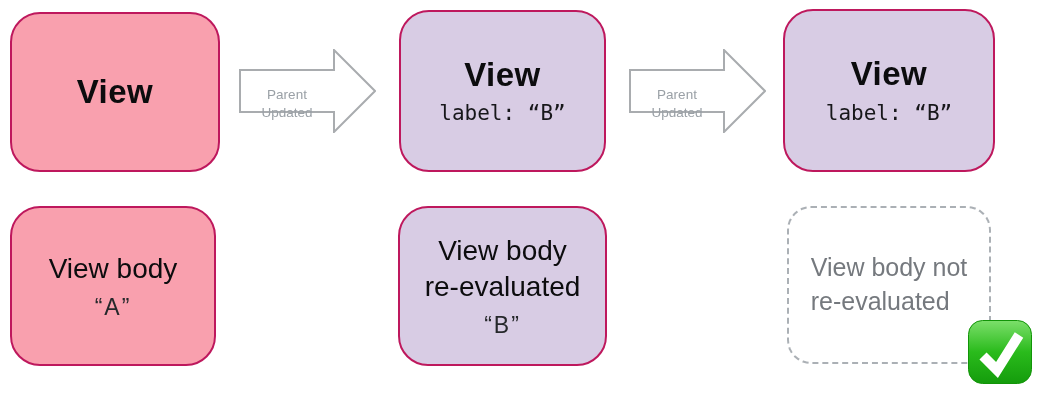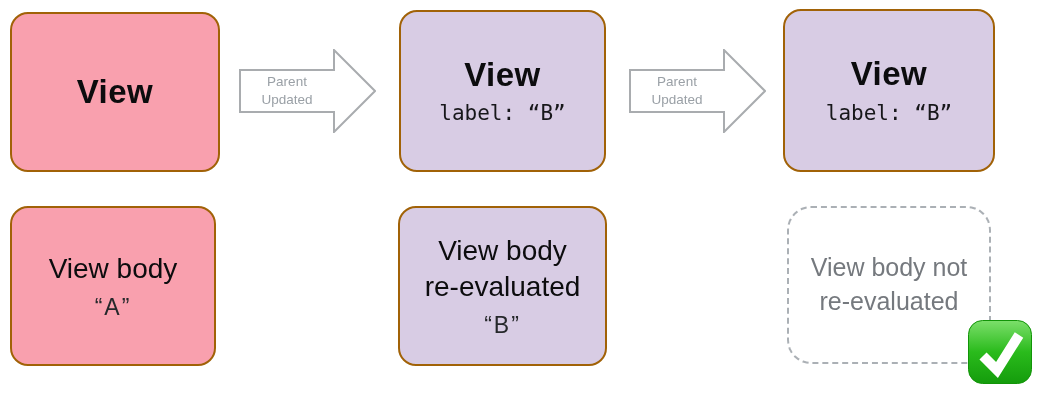--- a/index.html
+++ b/index.html
@@ -7,22 +7,22 @@
     position: relative;
     width: 1050px;
     height: 401px;
     background: #ffffff;
     font-family: "Liberation Sans", sans-serif;
     overflow: hidden;
   }
   .box {
     position: absolute;
     box-sizing: border-box;
-    border-radius: 18px;
-    border: 2px solid #a16207;
+    border-radius: 30px;
+    border: 2px solid #be185d;
     display: flex;
     flex-direction: column;
     align-items: center;
     justify-content: center;
     text-align: center;
   }
   .pink   { background: #F9A0AE; }
   .purple { background: #D8CCE4; }
   .view-title {
     font-size: 33px;
@@ -52,34 +52,34 @@
   }
   .dashed-box {
     position: absolute;
     box-sizing: border-box;
     border-radius: 24px;
     border: 2px dashed #ABB0B5;
     background: #ffffff;
     display: flex;
     align-items: center;
     justify-content: center;
-    text-align: center;
+    text-align: left;
   }
   .dashed-text {
     font-size: 25px;
     font-weight: 400;
     color: #75797E;
     line-height: 1.35;
   }
   .arrow-wrap { position: absolute; }
   .arrow-wrap svg { display: block; }
   .arrow-label {
     position: absolute;
     left: 1px;
-    top: 21px;
+    top: 34px;
     width: 94px;
     height: 42px;
     display: flex;
     align-items: center;
     justify-content: center;
     text-align: center;
     font-size: 13.5px;
     line-height: 1.3;
     color: #9AA0A6;
   }

